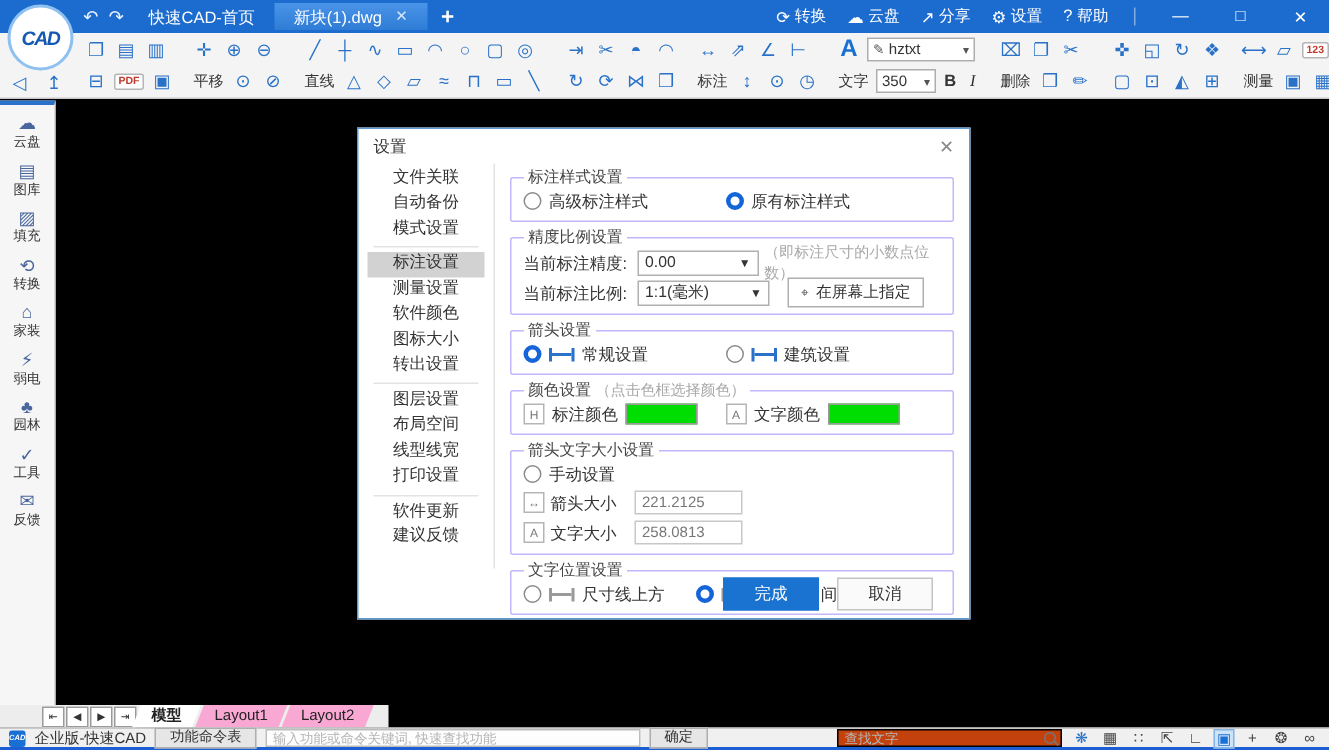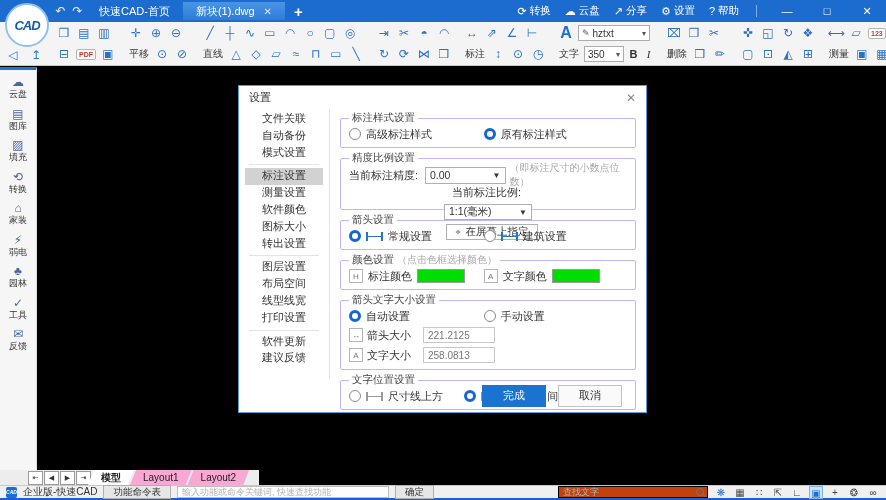--- a/index.html
+++ b/index.html
@@ -101,21 +101,21 @@
         clip-path:polygon(6px 0,100% 0,calc(100% - 6px) 100%,0 100%);margin-left:-4px;}
   .ltab.active{background:#fff;font-weight:bold;}
   .statusbar{position:absolute;left:0;right:0;bottom:0;height:15px;background:#f0f0f0;
              border-top:1px solid #c9c9c9;border-bottom:2px solid #1b5fd3;display:flex;align-items:center;
              gap:6px;padding:0 6px;box-sizing:border-box;font-size:10px;z-index:20;}
   .slogo{width:11px;height:11px;background:#1a6fd4;color:#fff;font-size:5px;font-weight:bold;
          display:flex;align-items:center;justify-content:center;border-radius:2px;font-style:italic;flex:none;}
   .edition{color:#333;font-size:10px;white-space:nowrap;}
   .cmdbtn,.okbtn{background:#e6e6e6;border:1px solid #aeaeae;padding:0 9px;height:12px;line-height:11px;
          font-size:9.5px;color:#333;white-space:nowrap;}
-  .cmdinput{width:212px;height:12px;border:1px solid #bdbdbd;font-size:9px;padding:0 4px;
+  .cmdinput{width:250px;height:12px;border:1px solid #bdbdbd;font-size:9px;padding:0 4px;
             background:#fdfdfd;box-sizing:border-box;outline:none;}
   input::placeholder{color:#b5b5b5;}
   .spacer{flex:1;}
   .searchbox{display:flex;align-items:center;border:1px solid #000000;background:#c2410c;height:12px;
              width:150px;box-sizing:border-box;padding-right:3px;}
   .searchbox input{flex:1;border:none;outline:none;font-size:9px;padding:0 4px;background:transparent;min-width:0;}
   .mag{width:6px;height:6px;border:1px solid #777;border-radius:50%;position:relative;flex:none;}
   .mag::after{content:"";position:absolute;width:4px;height:1px;background:#777;transform:rotate(45deg);
               right:-3px;bottom:-1px;}
   .sicon{font-size:10px;color:#444;width:14px;height:13px;line-height:13px;text-align:center;box-sizing:border-box;}
@@ -400,21 +400,21 @@
       <fieldset class="sec">
         <legend>精度比例设置</legend>
         <div class="frow" style="height:20px;">
           <span class="flabel">当前标注精度:</span>
           <span class="dd">
             <span>0.00</span>
             <span class="arr">▼</span>
           </span>
           <span class="hint">（即标注尺寸的小数点位数）</span>
         </div>
-        <div class="frow" style="height:20px;flex-direction:column;">
+        <div class="frow" style="height:20px;">
           <span class="flabel">当前标注比例:</span>
           <span class="dd">
             <span>1:1(毫米)</span>
             <span class="arr">▼</span>
           </span>
           <span class="pickbtn">
             <span style="font-size:9px;color:#555;">⌖</span>
             <span>在屏幕上指定</span>
           </span>
         </div>
@@ -451,24 +451,20 @@
             <span class="mini">A</span>
             <span>文字颜色</span>
             <span class="colorbox" style="background-color: rgb(0, 221, 0);"></span>
           </span>
         </div>
       </fieldset>
 
       <fieldset class="sec">
         <legend>箭头文字大小设置</legend>
         <div class="frow">
-          <span class="half">
-            <span class="radio sel"></span>
-            <span>自动设置</span>
-          </span>
           <span class="half">
             <span class="radio"></span>
             <span>手动设置</span>
           </span>
         </div>
         <div class="frow" style="height:20px;">
           <span class="mini">↔</span>
           <span style="width:52px;">箭头大小</span>
           <span class="tinput">221.2125</span>
         </div>

